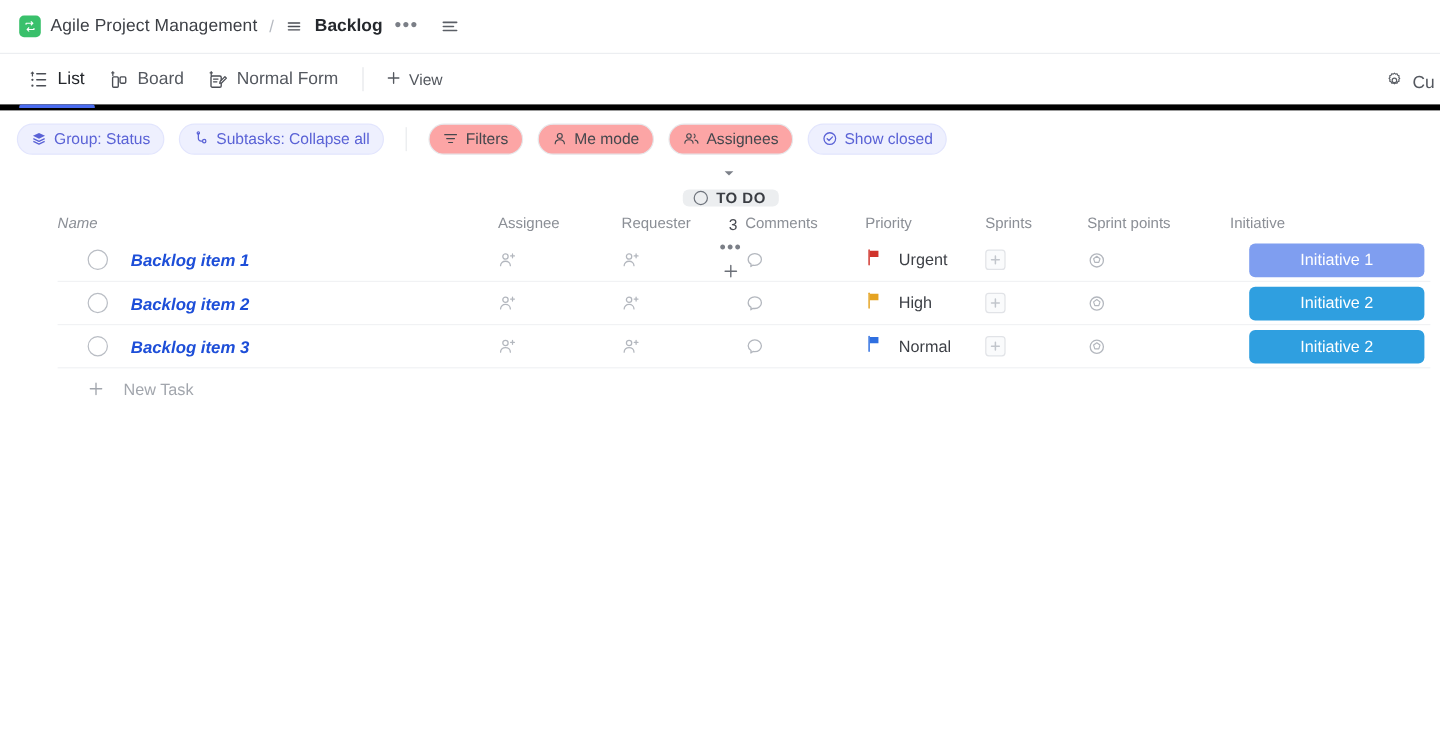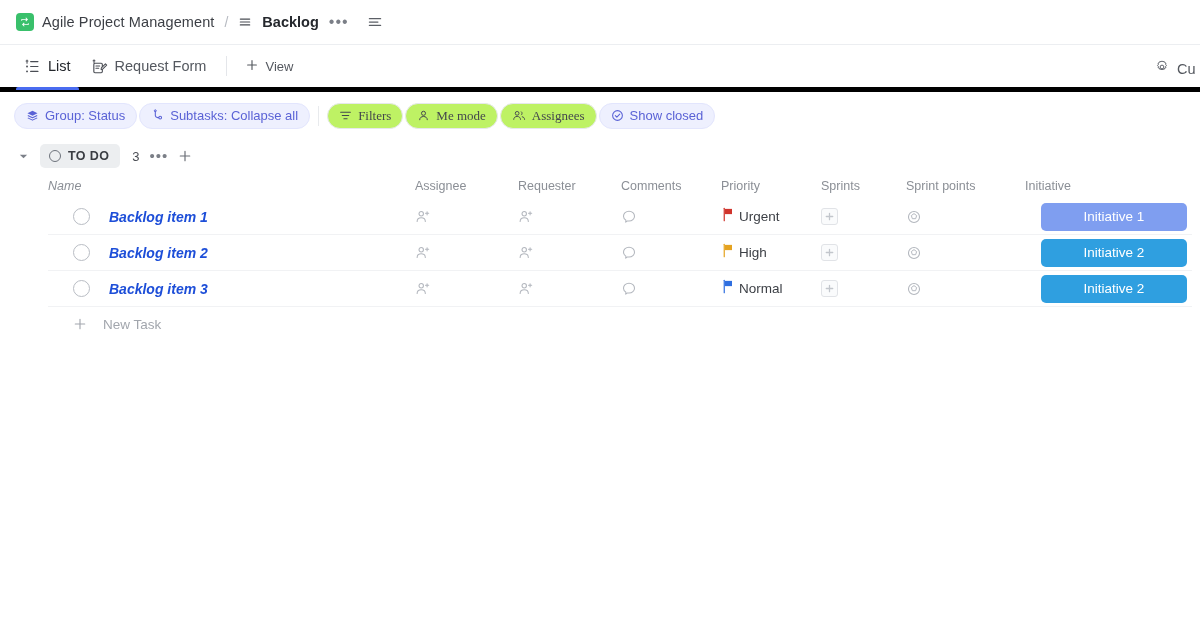--- a/index.html
+++ b/index.html
@@ -69,42 +69,42 @@
     position:absolute; right: 0px; top: 0; height: 47px;
     display:flex; align-items:center; gap:7px;
     font-size:14.5px; color:#54585f;
     overflow:hidden; width: 50px; padding-left: 4px;
   }
   .viewbar-right .lbl { white-space: nowrap; }
 
   
   .filterbar {
     height: 47px; display:flex; align-items:center;
-    padding: 0 14px; gap: 2px;
+    padding: 0 14px; gap: 12px;
   }
   .chip {
     display:flex; align-items:center; gap:6px;
     height: 26px; padding: 0 11px;
     border-radius: 13px;
     font-size: 13px; white-space: nowrap;
     border: 1px solid transparent;
   }
   .chip.purple {
     background: #eef0fe; color: #5a62d6; border-color: #e2e5fd;
   }
   .chip.plain {
-    background: #bef264; color: #44474d; border-color: #e6e8eb; font-family: Liberation Serif, serif;
+    background: #fca5a5; color: #44474d; border-color: #e6e8eb;
   }
   .chip .cicon { display:flex; align-items:center; }
   .fdivider { width:1px; height:20px; background:#e8eaed; margin: 0 6px; }
 
   
   .group-header {
     height: 34px; display:flex; align-items:center;
-    padding-left: 18px; gap: 8px;
+    padding-left: 18px; gap: 8px; flex-direction: column;
   }
   .caret { color:#7c8089; display:flex; align-items:center; width:14px; }
   .status-pill {
     display:flex; align-items:center; gap:7px;
     height: 24px; padding: 0 11px 0 9px;
     background: #eceef0; border-radius: 5px;
     font-size: 12.5px; font-weight: 700; color: #3a3d43;
     letter-spacing: .4px;
   }
   .status-ring {
@@ -139,21 +139,21 @@
   .task-circle {
     width: 17px; height: 17px; border-radius: 50%;
     border: 1.5px solid #b9bdc4; flex: 0 0 auto;
     margin-left: 25px;
   }
   .task-name {
     font-size: 14px; color: #1d4ed8; font-weight: 700;
     margin-left: 19px; white-space: nowrap;
   }
   .iconcell { color:#b3b7be; display:flex; align-items:center; }
-  .prio-wrap { display:flex; align-items:center; gap: 4px; }
+  .prio-wrap { display:flex; align-items:center; gap: 14px; }
   .prio-label { font-size: 13.5px; color: #3c3f45; }
   .sprint-plus {
     width: 17px; height: 17px; border-radius: 3px;
     border: 1px solid #e1e3e7; background:#fafbfc;
     display:flex; align-items:center; justify-content:center;
     color:#c2c6cc;
   }
   .init-badge {
     width: 158px; height: 28px; border-radius: 5px;
     display:flex; align-items:center; justify-content:center;
@@ -207,31 +207,41 @@
           <rect x="6.4" y="3.1" width="9" height="1.3" rx=".65" fill="#4a4d54"></rect>
           <circle cx="3.2" cy="9" r="1" fill="#4a4d54"></circle>
           <rect x="6.4" y="8.35" width="9" height="1.3" rx=".65" fill="#4a4d54"></rect>
           <circle cx="3.2" cy="14.2" r="1" fill="#4a4d54"></circle>
           <rect x="6.4" y="13.55" width="9" height="1.3" rx=".65" fill="#4a4d54"></rect>
         </svg>
       </span>
       <span>List</span>
     </div>
 
+    <div class="vtab">
+      <span class="vicon">
+        <svg width="17" height="17" viewBox="0 0 18 18">
+          <path d="M3.2 1.8v3.4M2.2 2.8h2" stroke="#4a4d54" stroke-width="1.1" stroke-linecap="round"></path>
+          <rect x="3" y="6.4" width="5" height="9.2" rx="1" stroke="#4a4d54" stroke-width="1.2" fill="none"></rect>
+          <rect x="9.6" y="6.4" width="5" height="5.6" rx="1" stroke="#4a4d54" stroke-width="1.2" fill="none"></rect>
+        </svg>
+      </span>
+      <span>Board</span>
+    </div>
 
     <div class="vtab">
       <span class="vicon">
         <svg width="17" height="17" viewBox="0 0 18 18">
           <path d="M3.2 1.8v3.4M2.2 2.8h2" stroke="#4a4d54" stroke-width="1.1" stroke-linecap="round"></path>
           <rect x="3" y="5.6" width="9" height="10" rx="1.2" stroke="#4a4d54" stroke-width="1.2" fill="none"></rect>
           <path d="M5.2 8.4h4M5.2 10.8h3" stroke="#4a4d54" stroke-width="1.1" stroke-linecap="round"></path>
           <path d="M15.3 6.2l-4.3 4.3-.3 1.6 1.6-.3 4.3-4.3-1.3-1.3z" fill="#fff" stroke="#4a4d54" stroke-width="1.1" stroke-linejoin="round"></path>
         </svg>
       </span>
-      <span>Request Form</span>
+      <span>Normal Form</span>
     </div>
 
     <div class="vdivider"></div>
 
     <div class="addview">
       <span>
         <svg width="14" height="14" viewBox="0 0 16 16">
           <path d="M8 3v10M3 8h10" stroke="#54585f" stroke-width="1.3" stroke-linecap="round"></path>
         </svg>
       </span>

